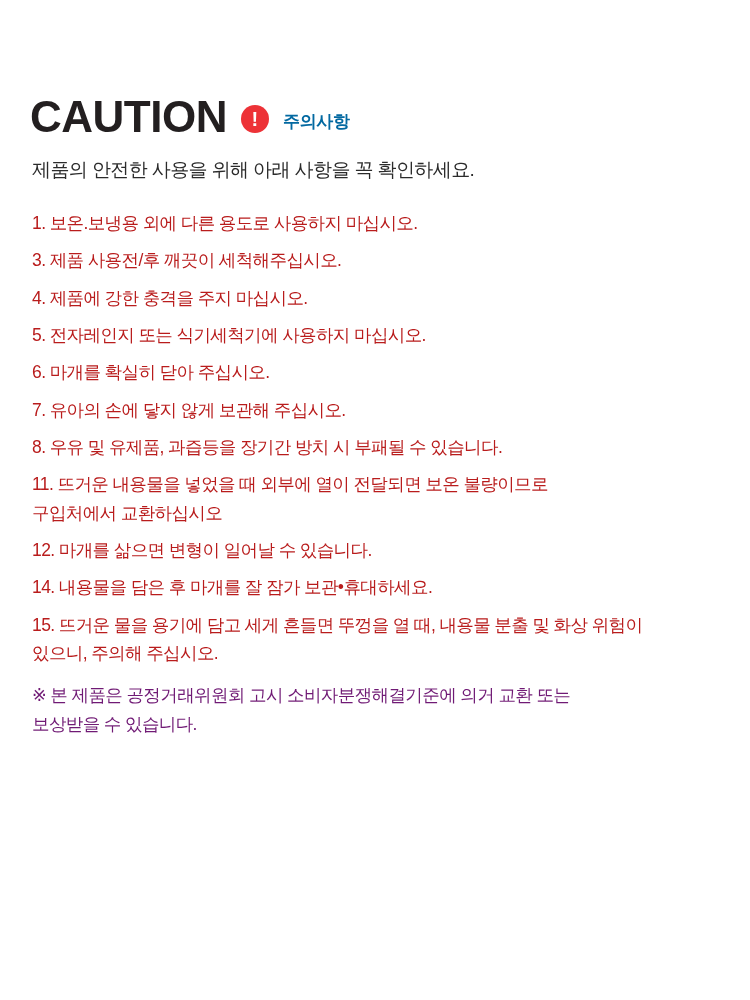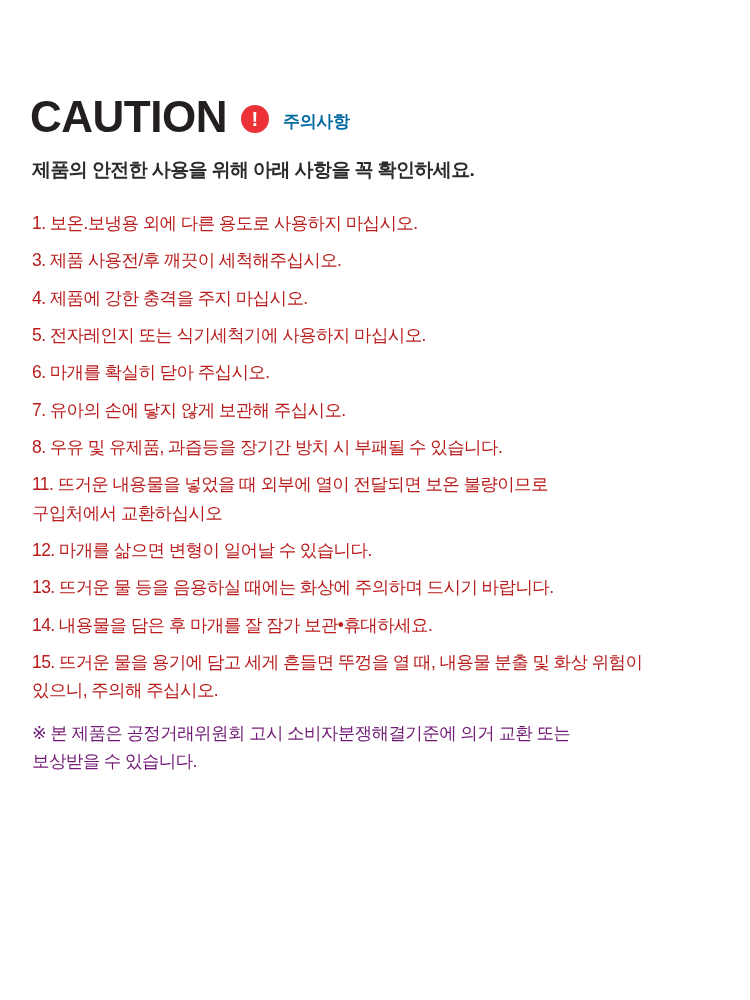--- a/index.html
+++ b/index.html
@@ -52,21 +52,21 @@
   }
   .caution-sub {
     font-size: 17px;
     font-weight: 700;
     color: #0369a1;
     margin-top: 8px;
     letter-spacing: -0.3px;
   }
   .lead {
     font-size: 19px;
-    font-weight: 700;
+    font-weight: 400;
     color: #2b2b2b;
     letter-spacing: -0.6px;
     margin: 14px 0 26px 2px;
   }
   .list {
     margin: 0;
     padding: 0;
     list-style: none;
   }
   .item {
@@ -106,21 +106,20 @@
     <li class="item">1. 보온.보냉용 외에 다른 용도로 사용하지 마십시오.</li>
     <li class="item">3. 제품 사용전/후 깨끗이 세척해주십시오.</li>
     <li class="item">4. 제품에 강한 충격을 주지 마십시오.</li>
     <li class="item">5. 전자레인지 또는 식기세척기에 사용하지 마십시오.</li>
     <li class="item">6. 마개를 확실히 닫아 주십시오.</li>
     <li class="item">7. 유아의 손에 닿지 않게 보관해 주십시오.</li>
     <li class="item">8. 우유 및 유제품, 과즙등을 장기간 방치 시 부패될 수 있습니다.</li>
     <li class="item indent-wrap">11. 뜨거운 내용물을 넣었을 때 외부에 열이 전달되면 보온 불량이므로
      구입처에서 교환하십시오</li>
     <li class="item">12. 마개를 삶으면 변형이 일어날 수 있습니다.</li>
-    <li class="item">13. 뜨거운 물 등을 음용하실 때에는 화상에 주의하며 드시기 바랍니다.</li>
     <li class="item">14. 내용물을 담은 후 마개를 잘 잠가 보관•휴대하세요.</li>
     <li class="item indent-wrap">15. 뜨거운 물을 용기에 담고 세게 흔들면 뚜껑을 열 때, 내용물 분출 및 화상 위험이
      있으니, 주의해 주십시오.</li>
   </ul>
 
   <p class="note">※ 본 제품은 공정거래위원회 고시 소비자분쟁해결기준에 의거 교환 또는
     보상받을 수 있습니다.</p>
 
 </div>
 

